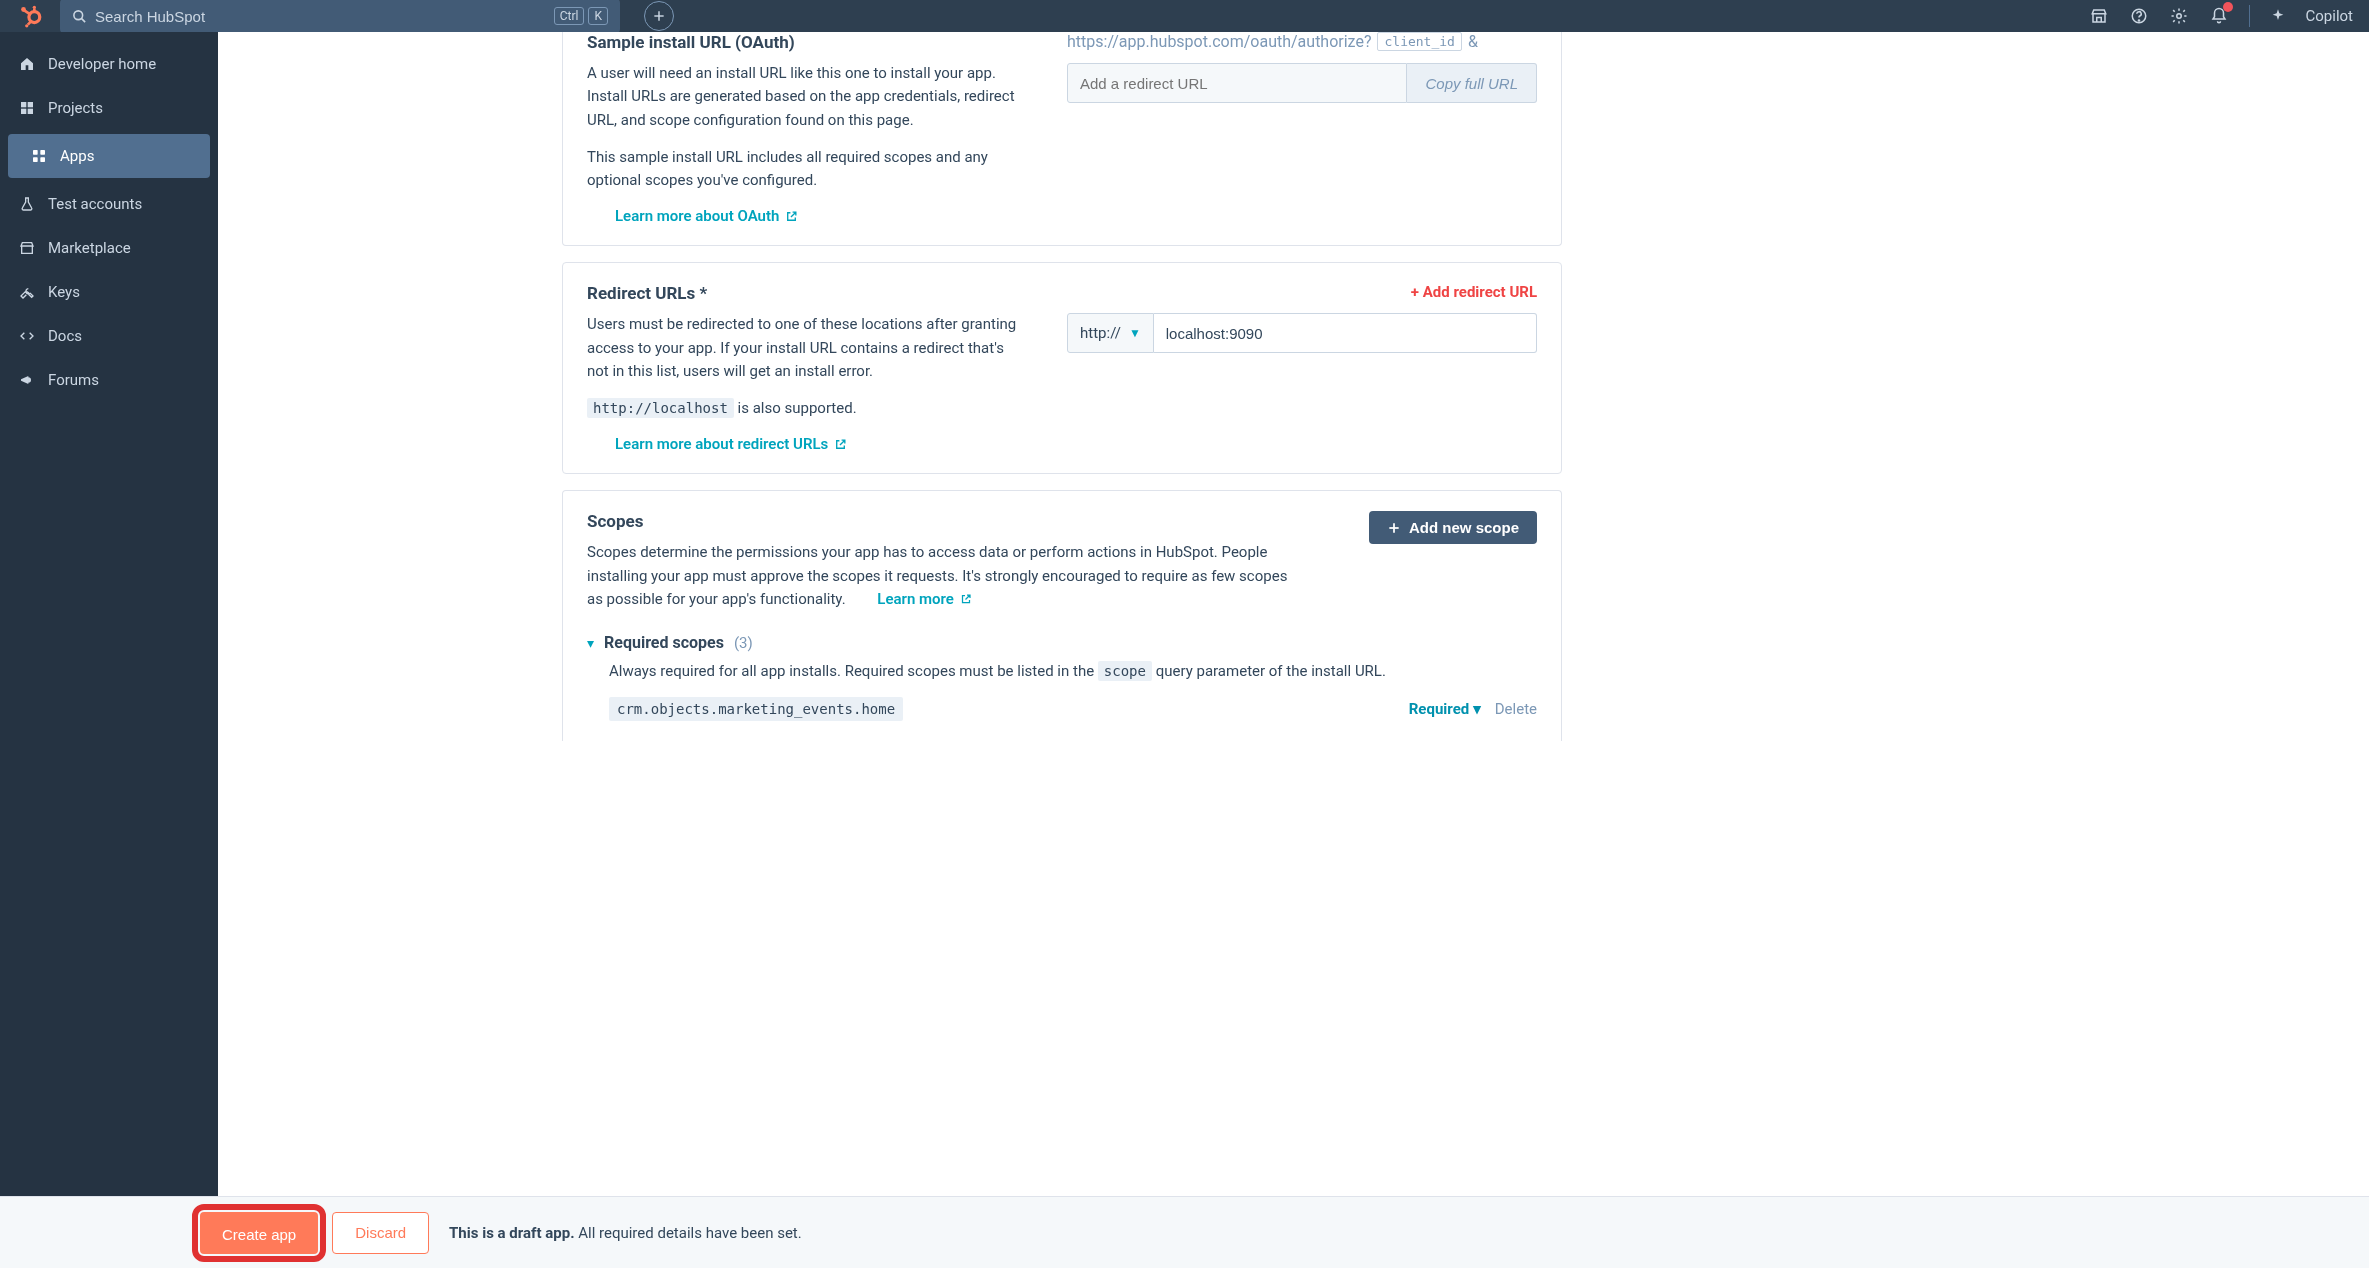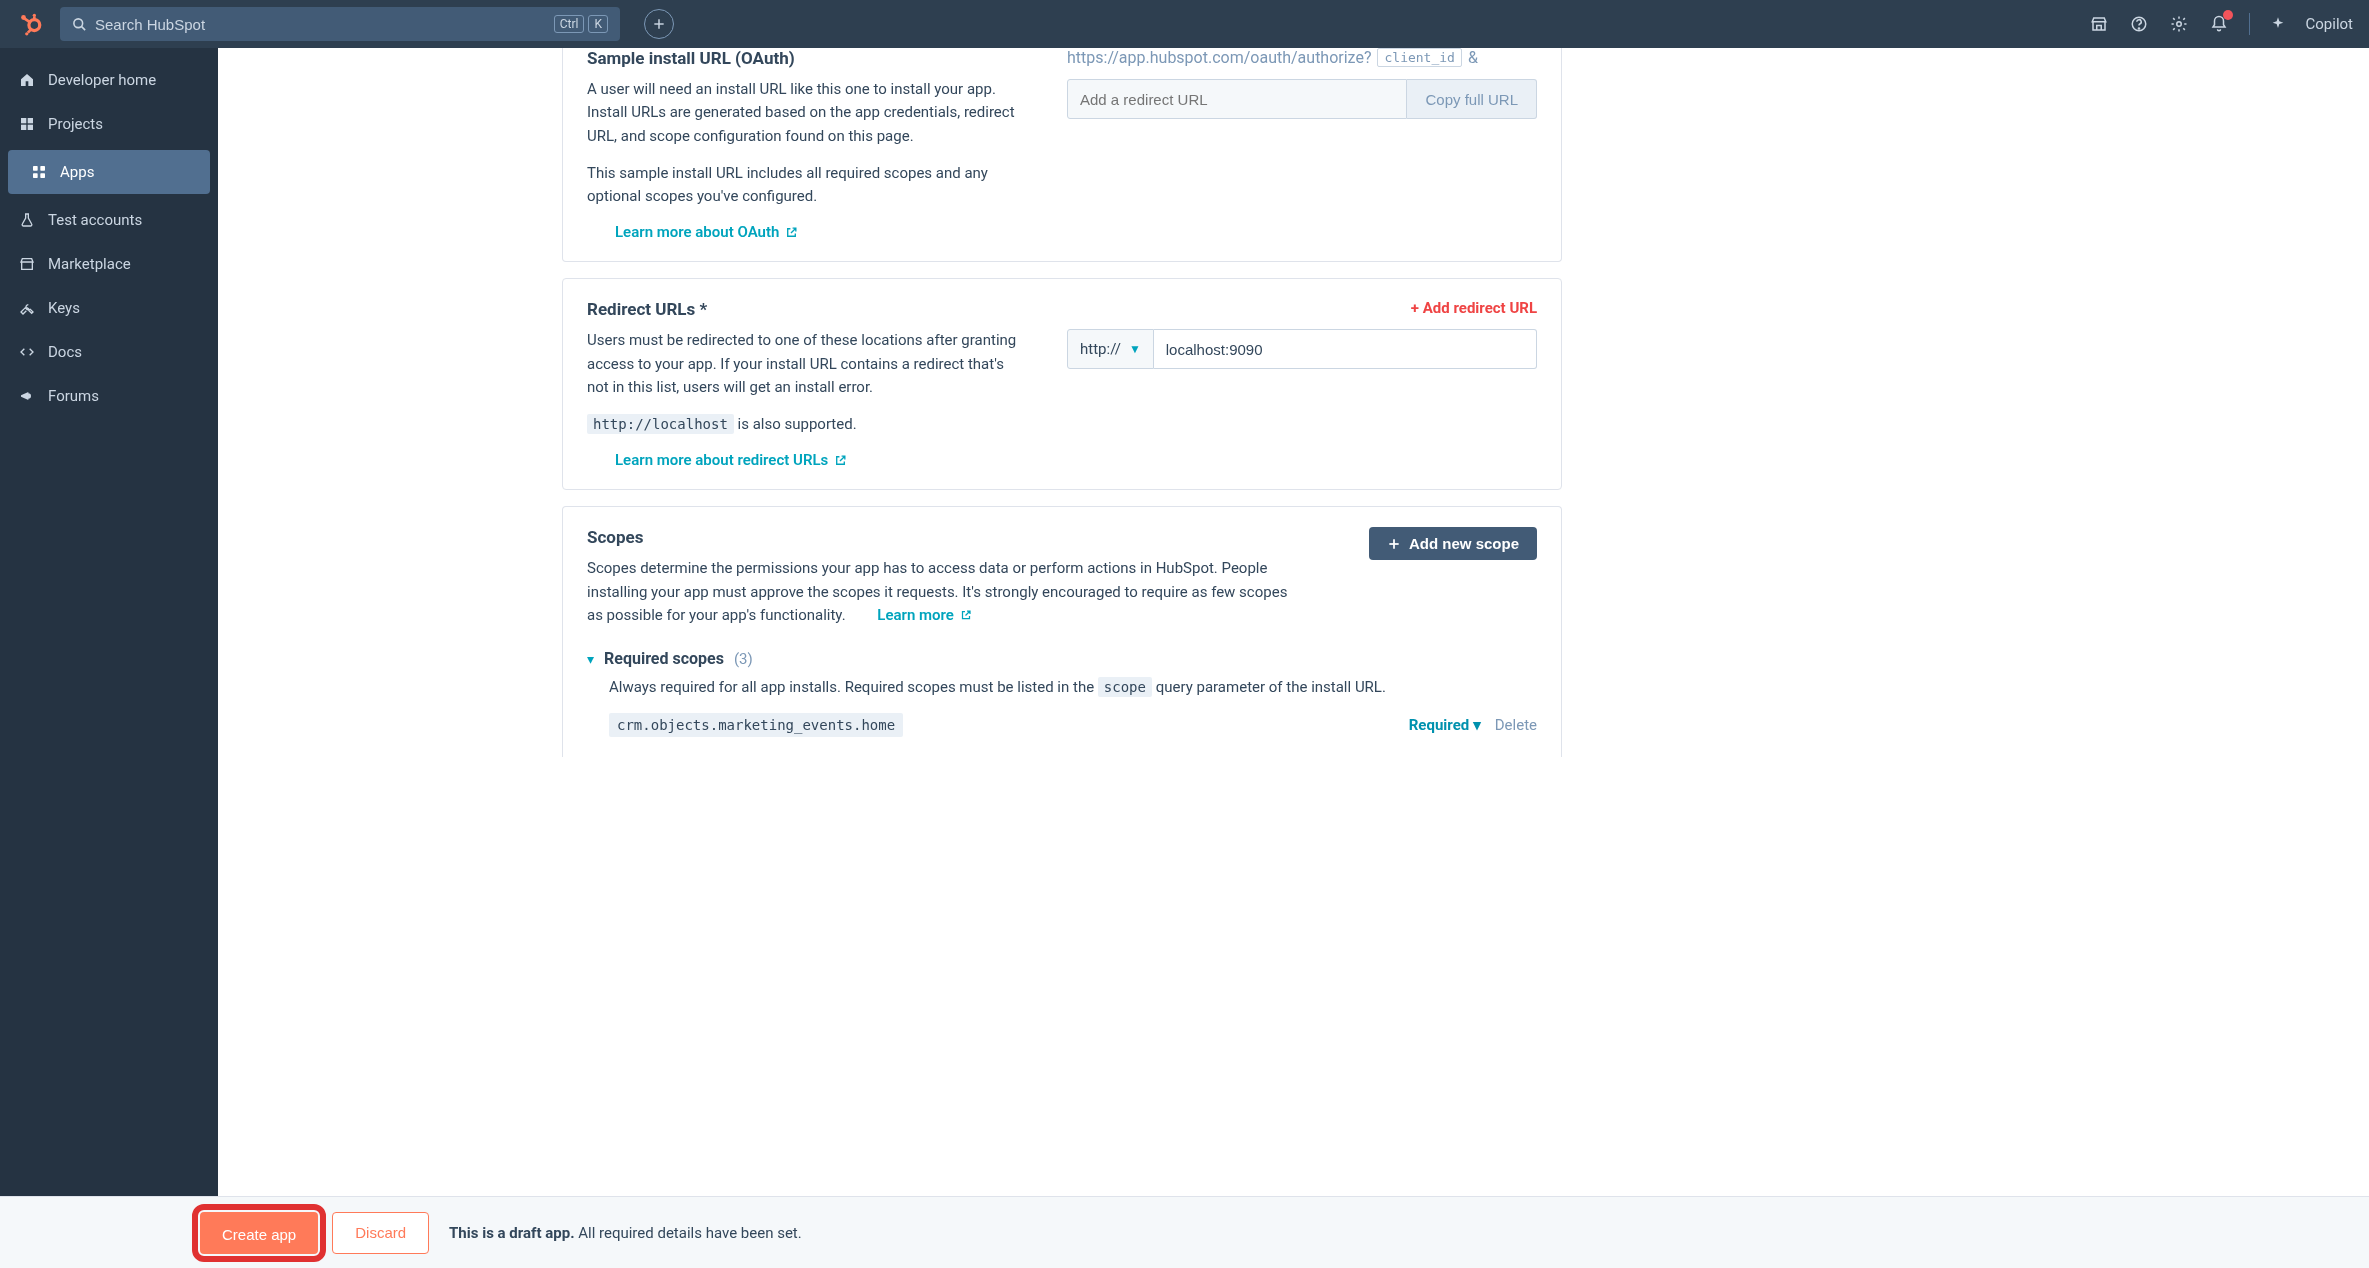--- a/index.html
+++ b/index.html
@@ -1,20 +1,20 @@
 <!DOCTYPE html>
 <html><head>
 <meta charset="utf-8">
 <style>
 * { box-sizing: border-box; margin: 0; padding: 0; }
 body { font-family: -apple-system, BlinkMacSystemFont, "Segoe UI", Roboto, Helvetica, Arial, sans-serif; background: #f5f8fa; color: #33475b; overflow: hidden; }
 .app { display: flex; flex-direction: column; height: 100vh; width: 100vw; }
 
 
-.topbar { height: 48px; background: #2e3f50; display: flex; align-items: center; padding: 0 16px; gap: 16px; }
+.topbar { height: 32px; background: #2e3f50; display: flex; align-items: center; padding: 0 16px; gap: 16px; }
 .hs-logo { width: 28px; height: 28px; display:flex; align-items:center; justify-content:center; }
 .search-wrap { flex: 0 0 560px; height: 34px; background: #425b76; border-radius: 4px; display: flex; align-items: center; padding: 0 12px; color: #cbd6e2; gap:8px; }
 .search-wrap input { flex:1; background: transparent; border: none; color: #cbd6e2; font-size: 15px; outline: none; }
 .search-wrap input::placeholder { color: #cbd6e2; }
 .kbd-group { display:flex; gap:4px; align-items:center; }
 .kbd { font-size: 12px; color: #cbd6e2; border: 1px solid #7c98b6; border-radius: 3px; padding: 1px 5px; }
 .plus-btn { width: 30px; height: 30px; border:1px solid #7c98b6; border-radius: 50%; display:flex; align-items:center; justify-content:center; color:#cbd6e2; font-size:18px; margin-left:8px; cursor:pointer; }
 .topbar-spacer { flex: 1; }
 .topbar-icons { display:flex; align-items:center; gap: 20px; color:#cbd6e2; }
 .topbar-icons .ticon { width:20px; height:20px; display:flex; align-items:center; justify-content:center; cursor:pointer; position:relative; }
@@ -35,21 +35,21 @@
 .panel-row { display:flex; gap:40px; }
 .panel-left { flex:0 0 440px; }
 .panel-right { flex:1; }
 h3 { font-size:17px; font-weight:700; color:#33475b; margin-bottom:10px; }
 p { font-size:15px; line-height:1.55; color:#33475b; margin-bottom:14px; }
 .link { color:#00a4bd; font-weight:600; font-size:15px; cursor:pointer; display:inline-flex; align-items:center; gap:6px;margin-left:28px; }
 .oauth-url { color:#7c98b6; font-size:16px; display:flex; align-items:center; gap:6px; flex-wrap:wrap; margin-bottom:12px; }
 .chip { border:1px solid #cbd6e2; padding:1px 6px; font-size:13px; border-radius:2px; color:#7c98b6; font-family: monospace; }
 .url-input-row { display:flex; margin-top:6px; }
 .url-input-row input { flex:1; border:1px solid #cbd6e2; background:#f5f8fa; color:#7c98b6; font-size:15px; padding:8px 12px; height:40px; border-radius:3px 0 0 3px; outline:none; }
-.url-input-row button { border:1px solid #cbd6e2; border-left:none; background:#eaf0f6; color:#7c98b6; padding:0 18px; height:40px; font-size:15px; border-radius:0 3px 3px 0; cursor:pointer; }
+.url-input-row button { border:1px solid #cbd6e2; border-left:none; background:#eaf0f6; color:#7c98b6; padding:0 18px; height:40px; font-size:15px; border-radius:0 3px 3px 0; cursor:pointer;font-style:italic; }
 
 .redirect-right { display:flex; flex-direction:column; align-items:flex-end; gap:12px; }
 .add-redirect { color:#ef4444; font-weight:700; font-size:15px; cursor:pointer; }
 .redirect-input-row { display:flex; width:100%; }
 .proto-select { border:1px solid #cbd6e2; background:#f5f8fa; height:40px; padding:0 12px; display:flex; align-items:center; gap:8px; color:#33475b; font-size:15px; border-radius:3px 0 0 3px; cursor:pointer; }
 .proto-select .caret { color:#00a4bd; font-size:12px; }
 .redirect-host { flex:1; border:1px solid #cbd6e2; border-left:none; height:40px; padding:0 12px; font-size:15px; color:#33475b; background:#fff; outline:none; border-radius:0 3px 3px 0; }
 code.inline { background:#eaf0f6; padding:2px 6px; font-family:monospace; font-size:14px; border-radius:2px; }
 
 .scopes-right { display:flex; justify-content:flex-end; }

